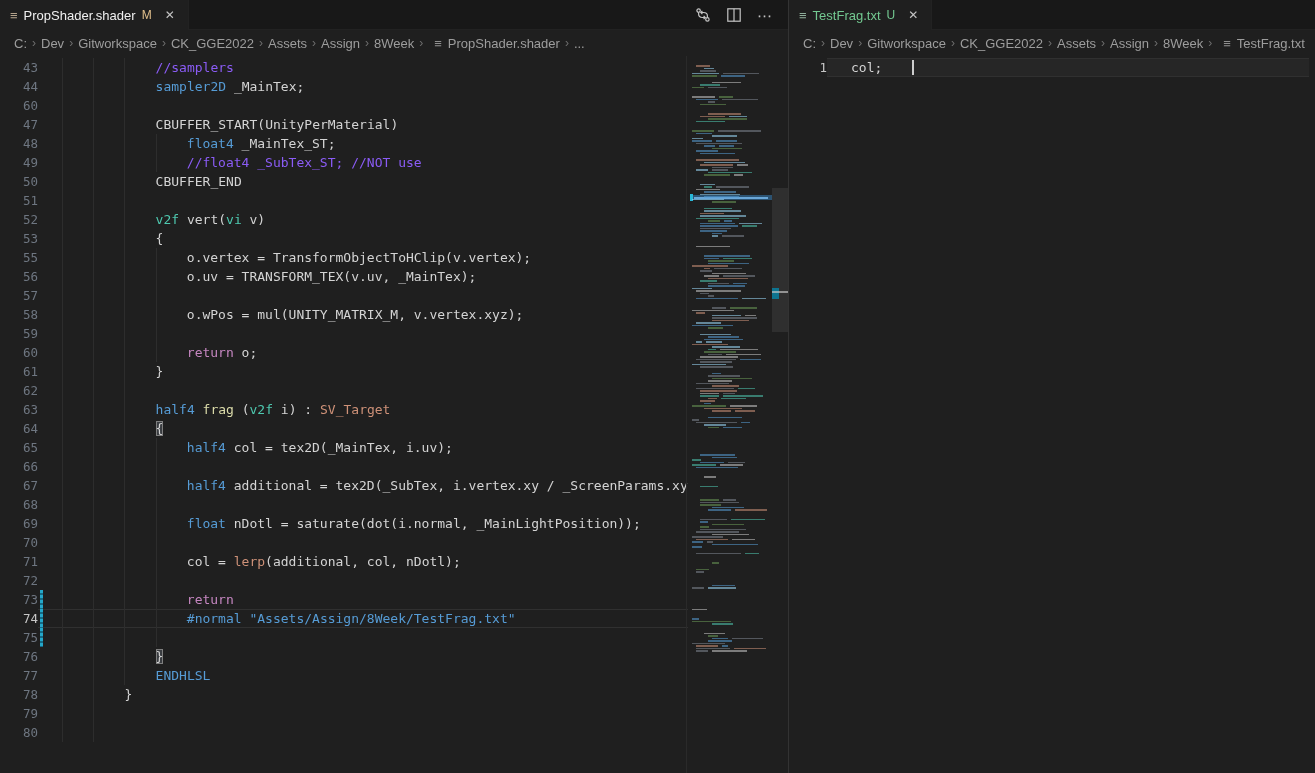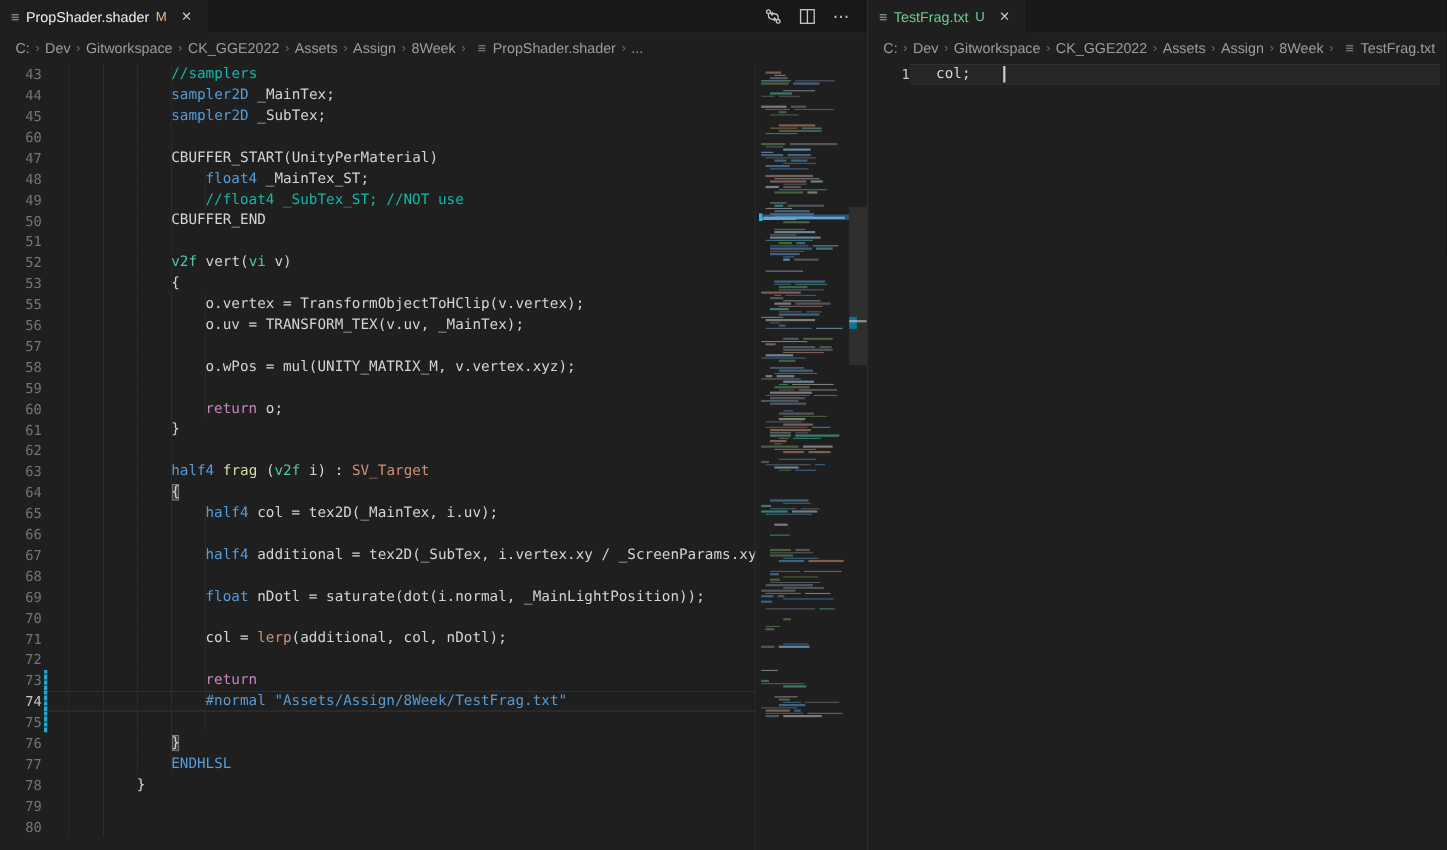--- a/index.html
+++ b/index.html
@@ -40,21 +40,21 @@
   .ln{width:38px;text-align:right;color:#6e7681;font-size:12.5px;flex:none;}
   .dec{width:24px;flex:none;position:relative;}
   .gitbar{position:absolute;left:2px;top:0;bottom:0;width:3px;
           background:repeating-linear-gradient(180deg,#25a7c9 0 3px,#156a85 3px 5px);}
   .ct{flex:1;white-space:pre;color:#d4d4d4;position:relative;}
   .row.cur .ln{color:#c6c6c6;}
   .row.cur .dec,.row.cur .ct{box-shadow:inset 0 1px 0 #303030,inset 0 -1px 0 #303030;}
   .pane.right .row.cur .dec,.pane.right .row.cur .ct{background:rgba(255,255,255,.035);}
   .g{display:inline-block;height:19px;vertical-align:top;
      background:repeating-linear-gradient(to right,#2d2d2d 0 1px,transparent 1px 31.204px);}
-  .c{color:#14b8a6}.k{color:#569CD6}.t{color:#4EC9B0}.y{color:#DCDCAA}
+  .c{color:#8b5cf6}.k{color:#569CD6}.t{color:#4EC9B0}.y{color:#DCDCAA}
   .o{color:#CE9178}.p{color:#C586C0}.w{color:#d4d4d4}
   .m{color:#d4d4d4;box-shadow:inset 0 0 0 1px #7f7f7f;background:#3a3d41;}
   .cursor{position:absolute;left:61px;top:2px;width:1.5px;height:15px;background:#cdcdcd;}
   
   .vruler{position:absolute;left:686px;top:0;bottom:0;width:1px;background:#2a2a2a;}
   .minimap{position:absolute;left:690px;width:82px;top:0;bottom:0;overflow:hidden;}
   .mmbar{position:absolute;height:1.6px;opacity:.55;}
   .mm-hl{position:absolute;left:0;right:0;top:139px;height:5px;background:#2c5372;}
   .mm-hl i{position:absolute;left:4px;right:4px;top:2px;height:1.5px;background:#6aa7d8;display:block;}
   .mm-marker{position:absolute;left:0;top:138px;width:3px;height:7px;background:#29b8d8;}
@@ -120,25 +120,20 @@
       <div class="code" id="code-left">
           <div class="row">
             <span class="ln">43</span>
             <span class="dec"></span>
             <span class="ct"><span class="g" style="width: 93.612px;"></span><span class="c">//samplers</span></span>
           </div>
           <div class="row">
             <span class="ln">44</span>
             <span class="dec"></span>
             <span class="ct"><span class="g" style="width: 93.612px;"></span><span class="k">sampler2D</span><span class="w"> _MainTex;</span></span>
-          </div>
-          <div class="row">
-            <span class="ln">45</span>
-            <span class="dec"></span>
-            <span class="ct"><span class="g" style="width: 93.612px;"></span><span class="k">sampler2D</span><span class="w"> _SubTex;</span></span>
           </div>
           <div class="row">
             <span class="ln">60</span>
             <span class="dec"></span>
             <span class="ct"><span class="g" style="width: 93.612px;"></span></span>
           </div>
           <div class="row">
             <span class="ln">47</span>
             <span class="dec"></span>
             <span class="ct"><span class="g" style="width: 93.612px;"></span><span class="w">CBUFFER_START(UnityPerMaterial)</span></span>

